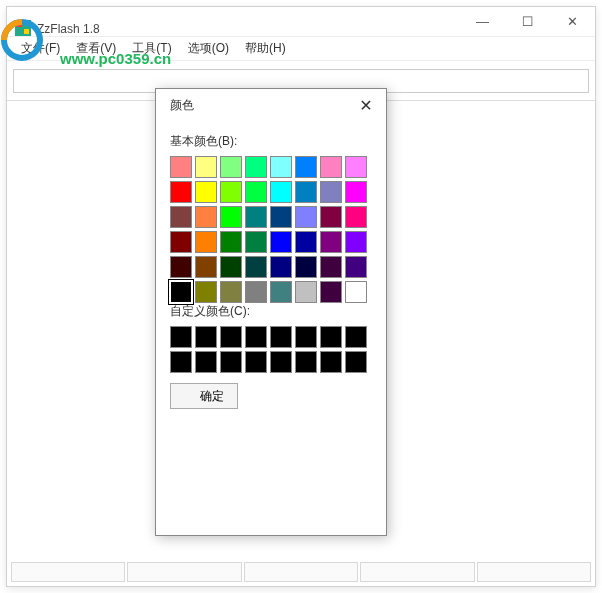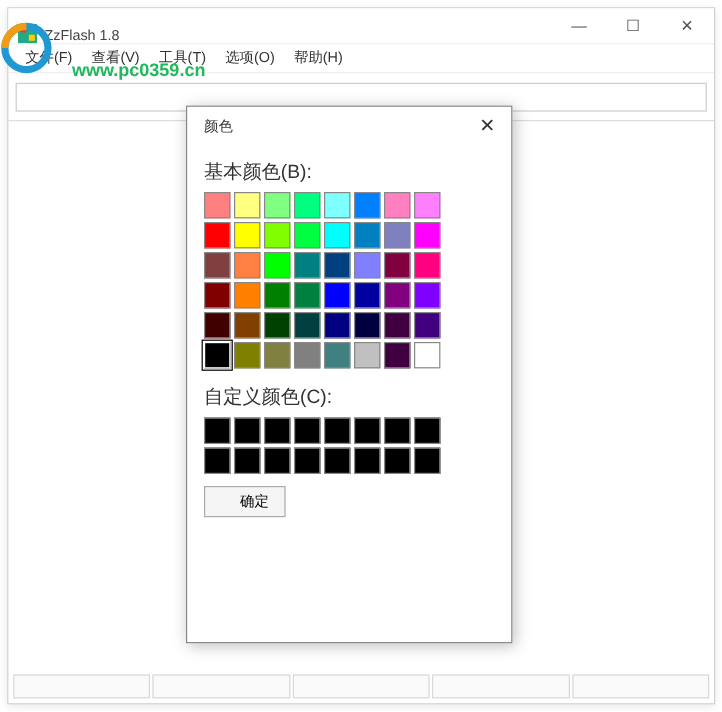--- a/index.html
+++ b/index.html
@@ -22,26 +22,26 @@
 
 .watermark { position: absolute; left: 0; top: 18px; font-size: 28px; font-weight: bold; pointer-events: none; z-index: 5; white-space: nowrap; }
 .watermark .cn { color: #2ecc71; display: inline-block; }
 .watermark .logo-circle { display: inline-block; vertical-align: middle; }
 .watermark-sub { position: absolute; left: 60px; top: 50px; font-size: 15px; font-weight: bold; color: #1fb85c; z-index: 5; pointer-events:none; }
 
 .status-row { position: absolute; bottom: 4px; left: 4px; right: 4px; height: 20px; display: flex; gap: 2px; }
 .status-cell { flex: 1; border: 1px solid #d8d8d8; background: #fafafa; }
 
 
-.dialog { position: absolute; left: 155px; top: 88px; width: 272px; height: 448px; background: #fff; border: 1px solid #888; box-shadow: 2px 2px 12px rgba(0,0,0,.25); z-index: 10; }
+.dialog { position: absolute; left: 155px; top: 88px; width: 232px; height: 448px; background: #fff; border: 1px solid #888; box-shadow: 2px 2px 12px rgba(0,0,0,.25); z-index: 10; }
 .dlg-title { height: 32px; display: flex; align-items: center; padding: 0 8px 0 14px; font-size: 12px; color: #333; }
 .dlg-title-text { flex: 1; }
 .dlg-close { width: 24px; height: 24px; display: flex; align-items: center; justify-content: center; font-size: 16px; cursor: pointer; }
 .dlg-body { padding: 6px 14px 12px 14px; font-size: 12px; }
-.section-label { font-size: 16px; color: #333; margin: 6px 0 6px 0; }
+.section-label { font-size: 12px; color: #333; margin: 6px 0 6px 0; }
 .swatch-grid { display: grid; grid-template-columns: repeat(8, 22px); grid-auto-rows: 22px; gap: 3px; }
 .swatch { width: 22px; height: 22px; border: 1px solid #888; cursor: pointer; }
 .swatch.selected { outline: 1px solid #000; outline-offset: 1px; border: 1px solid #fff; box-shadow: 0 0 0 1px #000 inset; }
 .custom-grid { margin-top: 6px; display: grid; grid-template-columns: repeat(8, 22px); grid-auto-rows: 22px; gap: 3px; }
 .define-btn { width: 100%; height: 26px; margin-top: 14px; border: 1px solid #aaa; background: #f5f5f5; font-size: 12px; cursor: pointer; }
 .dlg-buttons { display: flex; gap: 8px; margin-top: 10px; }
 .dlg-btn { width: 68px; height: 26px; border: 1px solid #aaa; background: #f5f5f5; font-size: 12px; cursor: pointer; padding-left: 16px; }
 </style>
 </head>
 <body>
@@ -145,21 +145,21 @@
         <div class="swatch selected" style="background: rgb(0, 0, 0);"></div>
         <div class="swatch" style="background: rgb(128, 128, 0);"></div>
         <div class="swatch" style="background: rgb(128, 128, 64);"></div>
         <div class="swatch" style="background: rgb(128, 128, 128);"></div>
         <div class="swatch" style="background: rgb(64, 128, 128);"></div>
         <div class="swatch" style="background: rgb(192, 192, 192);"></div>
         <div class="swatch" style="background: rgb(64, 0, 64);"></div>
         <div class="swatch" style="background: rgb(255, 255, 255);"></div>
       </div>
 
-    <div class="section-label" style="margin-top:14px">自定义颜色(C):</div>
+    <div class="section-label" style="margin-top:0">自定义颜色(C):</div>
     <div class="custom-grid" id="custom-grid">
         <div class="swatch" style="background: rgb(0, 0, 0);"></div>
         <div class="swatch" style="background: rgb(0, 0, 0);"></div>
         <div class="swatch" style="background: rgb(0, 0, 0);"></div>
         <div class="swatch" style="background: rgb(0, 0, 0);"></div>
         <div class="swatch" style="background: rgb(0, 0, 0);"></div>
         <div class="swatch" style="background: rgb(0, 0, 0);"></div>
         <div class="swatch" style="background: rgb(0, 0, 0);"></div>
         <div class="swatch" style="background: rgb(0, 0, 0);"></div>
         <div class="swatch" style="background: rgb(0, 0, 0);"></div>

